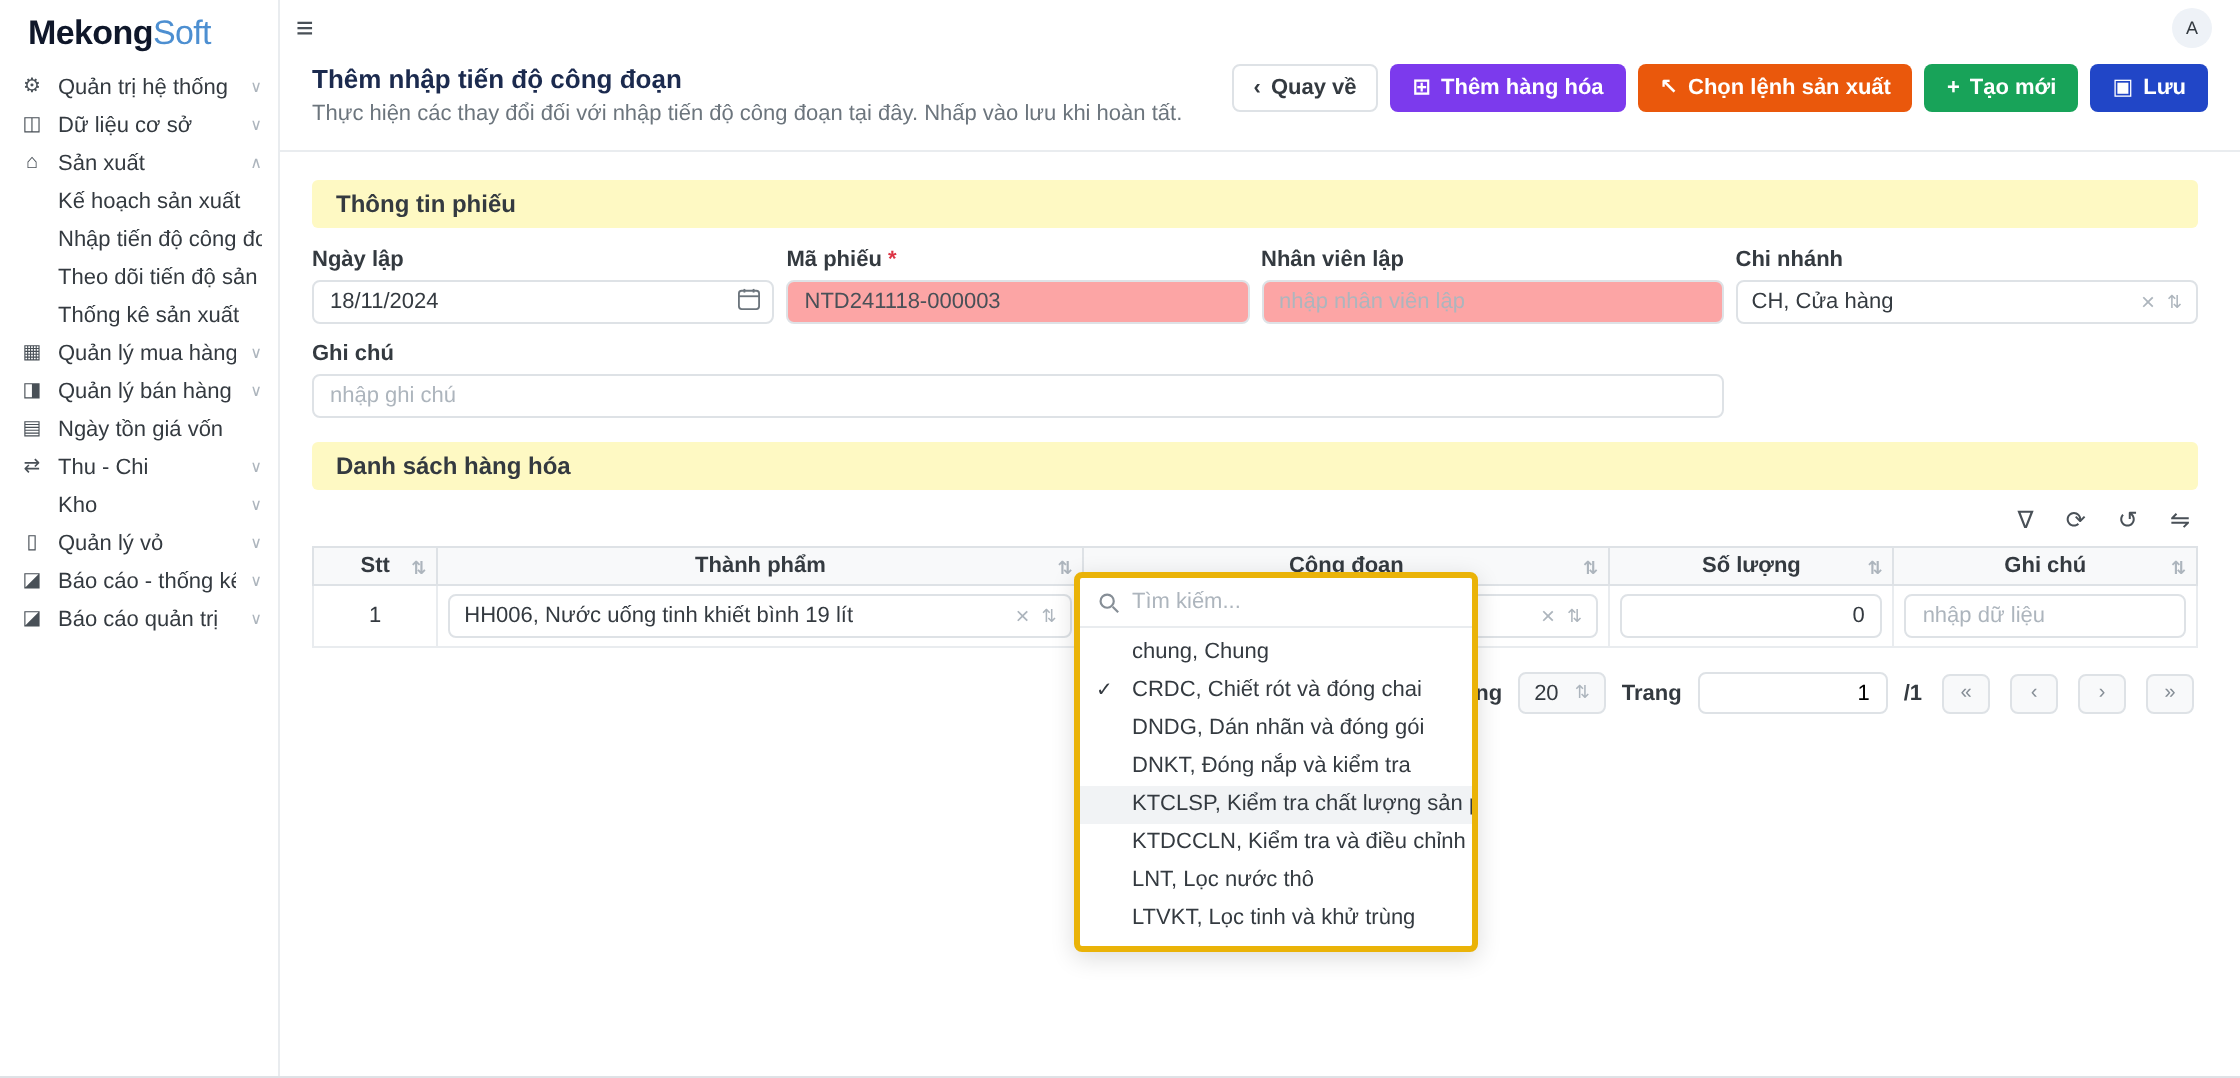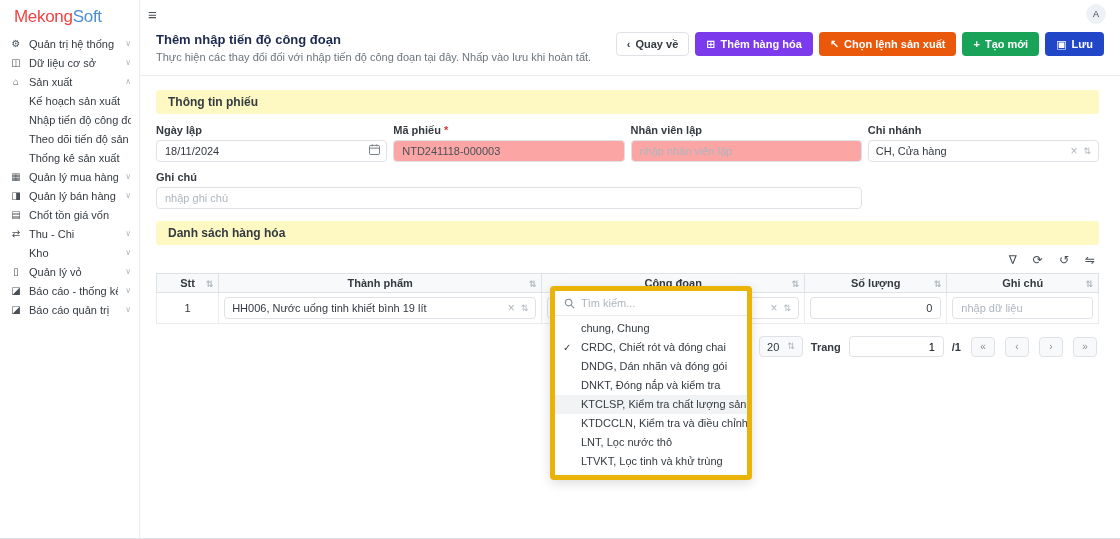--- a/index.html
+++ b/index.html
@@ -3,21 +3,21 @@
 <meta charset="utf-8">
 <style>
   * { box-sizing: border-box; margin: 0; padding: 0; }
   html, body { width: 1120px; height: 539px; overflow: hidden; background: #fff; }
   body { font-family: "Liberation Sans", "DejaVu Sans", sans-serif; font-size: 11px; color: #343a40; }
   .app { position: relative; width: 1120px; height: 539px; background: #fff; }
 
   
   .sidebar { position: absolute; left: 0; top: 0; bottom: 0; width: 140px; border-right: 1px solid #e9ecef; background: #fff; }
   .logo { padding: 7px 0 4px 14px; font-size: 17px; letter-spacing: -0.3px; cursor: pointer; }
-  .logo-primary { font-weight: 400; color: #ef4444; }
+  .logo-primary { font-weight: 700; color: #0f172a; }
   .logo-secondary { font-weight: 400; color: #4d8fd1; font-size: 17px; }
   .nav { padding-top: 3px; }
   .nav-item { display: flex; align-items: center; height: 19px; padding: 0 8px 0 10px; gap: 7px; color: #343a40; cursor: pointer; white-space: nowrap; }
   .nav-item .nicon { width: 12px; font-size: 10px; color: #495057; text-align: center; flex: 0 0 12px; }
   .nav-item .nlabel { flex: 1 1 auto; overflow: hidden; }
   .nav-item .nchev { color: #adb5bd; font-size: 8px; }
   .nav-sub .nav-item { padding-left: 29px; }
 
   
   .main { position: absolute; left: 140px; right: 0; top: 0; bottom: 0; }
@@ -68,21 +68,21 @@
   .table-footer { display: flex; justify-content: flex-end; align-items: center; padding: 12px 2px 0 8px; }
   .total { font-weight: 700; color: #343a40; display: flex; gap: 4px; }
   .pager { display: flex; align-items: center; gap: 8px; }
   .pager .plabel { font-weight: 700; color: #343a40; }
   .pp-box { display: flex; align-items: center; gap: 8px; border: 1px solid #dee2e6; background: #f8f9fa; border-radius: 4px; height: 21px; padding: 0 7px; cursor: pointer; }
   .page-input { width: 95px; height: 21px; border: 1px solid #dee2e6; border-radius: 4px; text-align: right; padding: 0 8px; font-size: 11px; font-family: inherit; outline: none; }
   .page-total { font-weight: 700; }
   .pbtn { width: 24px; height: 20px; border: 1px solid #dee2e6; border-radius: 4px; background: #f8f9fa; color: #868e96; font-size: 10px; display: inline-flex; align-items: center; justify-content: center; cursor: pointer; margin-left: 2px; font-family: inherit; }
 
   
-  .dropdown { position: absolute; left: 550px; top: 286px; width: 202px; background: #fff; border: 5px solid #eab308; border-radius: 4px; box-shadow: 0 3px 12px rgba(0,0,0,.14); z-index: 20; padding-bottom: 4px; }
+  .dropdown { position: absolute; left: 537px; top: 286px; width: 202px; background: #fff; border: 3px solid #eab308; border-radius: 4px; box-shadow: 0 3px 12px rgba(0,0,0,.14); z-index: 20; padding-bottom: 4px; }
   .dd-search { display: flex; align-items: center; gap: 6px; padding: 6px 9px; border-bottom: 1px solid #e9ecef; }
   .dd-search input { border: none; outline: none; font-size: 11px; font-family: inherit; width: 100%; color: #343a40; }
   .dd-search input::placeholder { color: #adb5bd; }
   .dd-options { padding-top: 3px; }
   .dd-option { position: relative; padding: 3px 8px 3px 26px; height: 19px; line-height: 13px; color: #343a40; cursor: pointer; white-space: nowrap; overflow: hidden; }
   .dd-option .check { position: absolute; left: 8px; top: 3px; font-size: 10px; color: #343a40; }
   .dd-option.highlighted { background: #f1f3f5; }
 
   .bottom-edge { position: absolute; left: 0; right: 0; bottom: 0; border-top: 1px solid #dee2e6; }
   svg { display: block; }
@@ -131,21 +131,21 @@
         <span class="nlabel">Quản lý mua hàng</span>
         <span class="nchev">∨</span>
       </div>
       <div class="nav-item">
         <span class="nicon">◨</span>
         <span class="nlabel">Quản lý bán hàng</span>
         <span class="nchev">∨</span>
       </div>
       <div class="nav-item">
         <span class="nicon">▤</span>
-        <span class="nlabel">Chốt tồn giá vốn</span>
+        <span class="nlabel">Ngày tồn giá vốn</span>
         <span class="nchev"></span>
       </div>
       <div class="nav-item">
         <span class="nicon">⇄</span>
         <span class="nlabel">Thu - Chi</span>
         <span class="nchev">∨</span>
       </div>
       <div class="nav-item">
         <span class="nicon"></span>
         <span class="nlabel">Kho</span>

